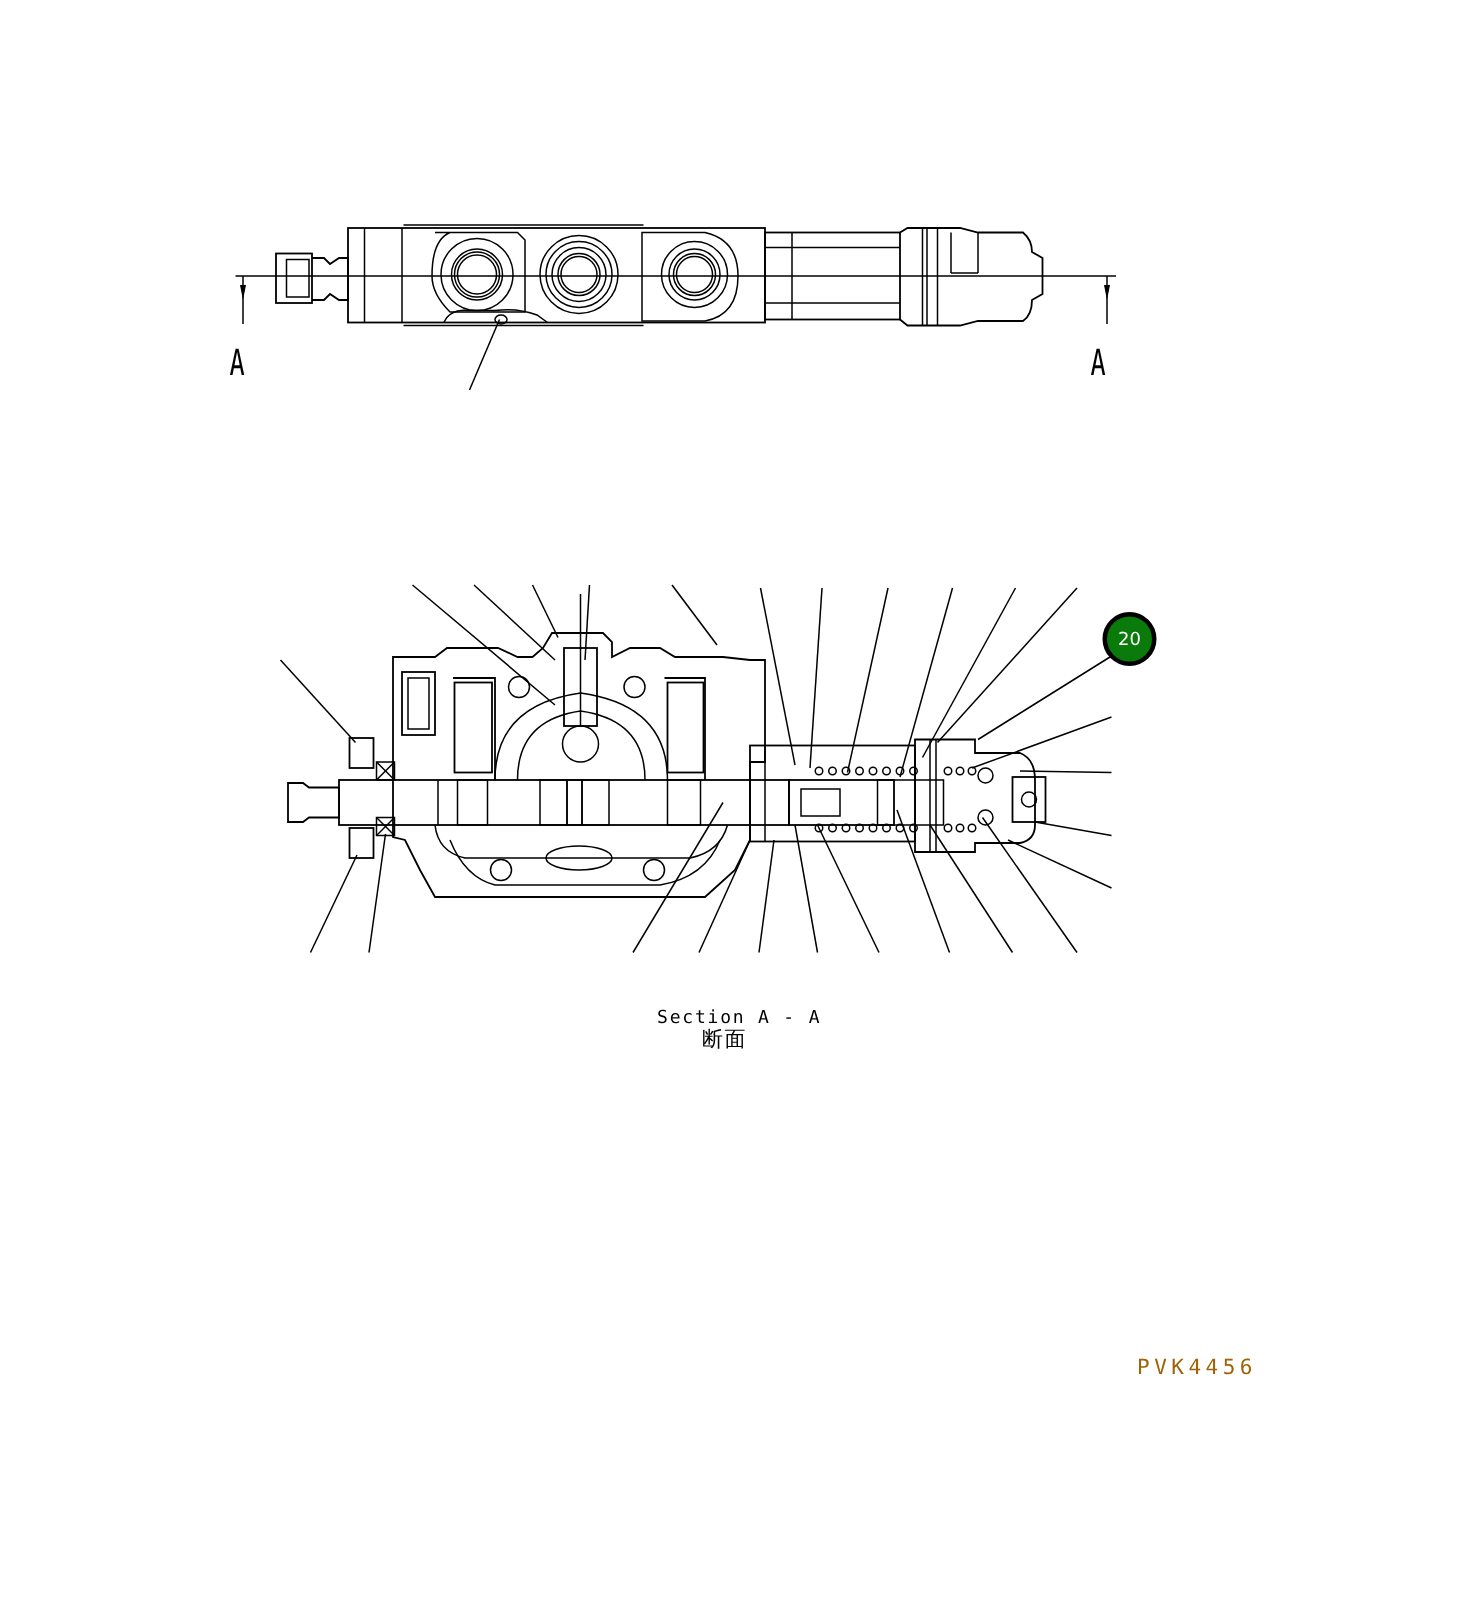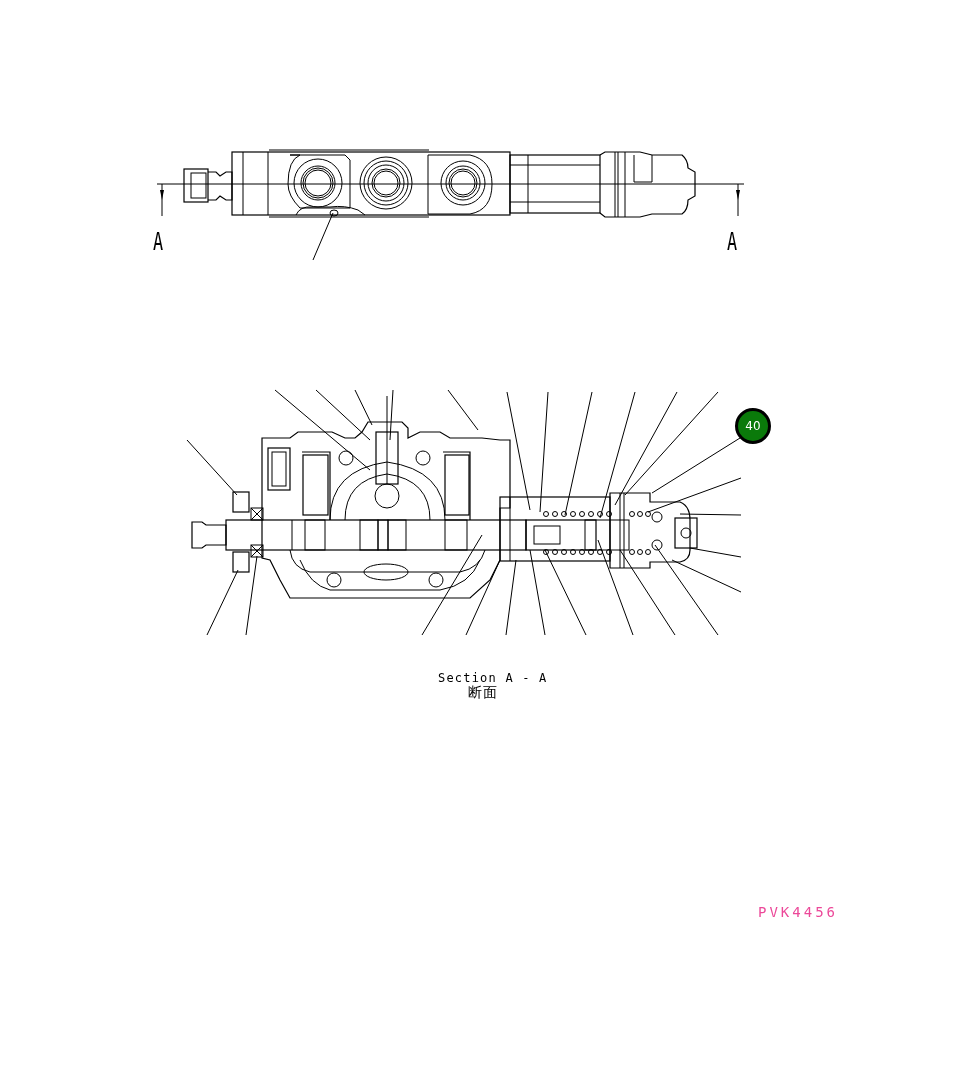--- a/index.html
+++ b/index.html
@@ -8,21 +8,21 @@
   svg.drawing { position: absolute; left: 0; top: 0; }
   .ln { stroke: #000; stroke-width: 1.2; fill: none; }
   .thin { stroke: #000; stroke-width: 1; fill: none; }
   .label-A { position: absolute; font-family: "DejaVu Sans Mono", monospace;
              font-size: 24px; color: #000; transform: scaleX(0.7); transform-origin: left top; }
   .caption-jp { position: absolute; left: 468px; top: 684px; font-size: 14px;
                 font-family: "DejaVu Sans", sans-serif; color: #000; letter-spacing: 1px; }
   .caption-en { position: absolute; left: 438px; top: 671px; font-size: 12px;
                 font-family: "DejaVu Sans Mono", monospace; color: #000; letter-spacing: 1.2px; }
   .doc-id { position: absolute; left: 758px; top: 904px; font-size: 14px;
-            font-family: "DejaVu Sans Mono", monospace; color: #ec4899; letter-spacing: 3px; }
+            font-family: "DejaVu Sans Mono", monospace; color: #a16207; letter-spacing: 3px; }
   .badge { position: absolute; left: 735px; top: 408px; width: 36px; height: 36px;
            border-radius: 50%; border: 3px solid #000; box-sizing: border-box;
            display: flex; align-items: center; justify-content: center;
            font-family: "DejaVu Sans", sans-serif; font-size: 12px; color: #fff; }
 </style>
 </head>
 <body>
 
 <svg class="drawing" width="980" height="1069" viewBox="0 0 980 1069" xmlns="http://www.w3.org/2000/svg">
 
@@ -196,18 +196,18 @@
     <line class="thin" x1="633" y1="635" x2="598" y2="540"></line>
     <line class="thin" x1="675" y1="635" x2="620" y2="550"></line>
     <line class="thin" x1="718" y1="635" x2="655" y2="545"></line>
   </g>
 </svg>
 
 <div class="label-A" style="left:153px; top:228px;">A</div>
 <div class="label-A" style="left:727px; top:228px;">A</div>
 
 <div class="badge" id="badge" style="background: rgb(10, 122, 10); border-color: rgb(0, 0, 0);">
-  <span>40</span>
+  <span>20</span>
 </div>
 
 <div class="caption-jp">断面</div>
 <div class="caption-en">Section A - A</div>
 <div class="doc-id">PVK4456</div>
 
 </body></html>

